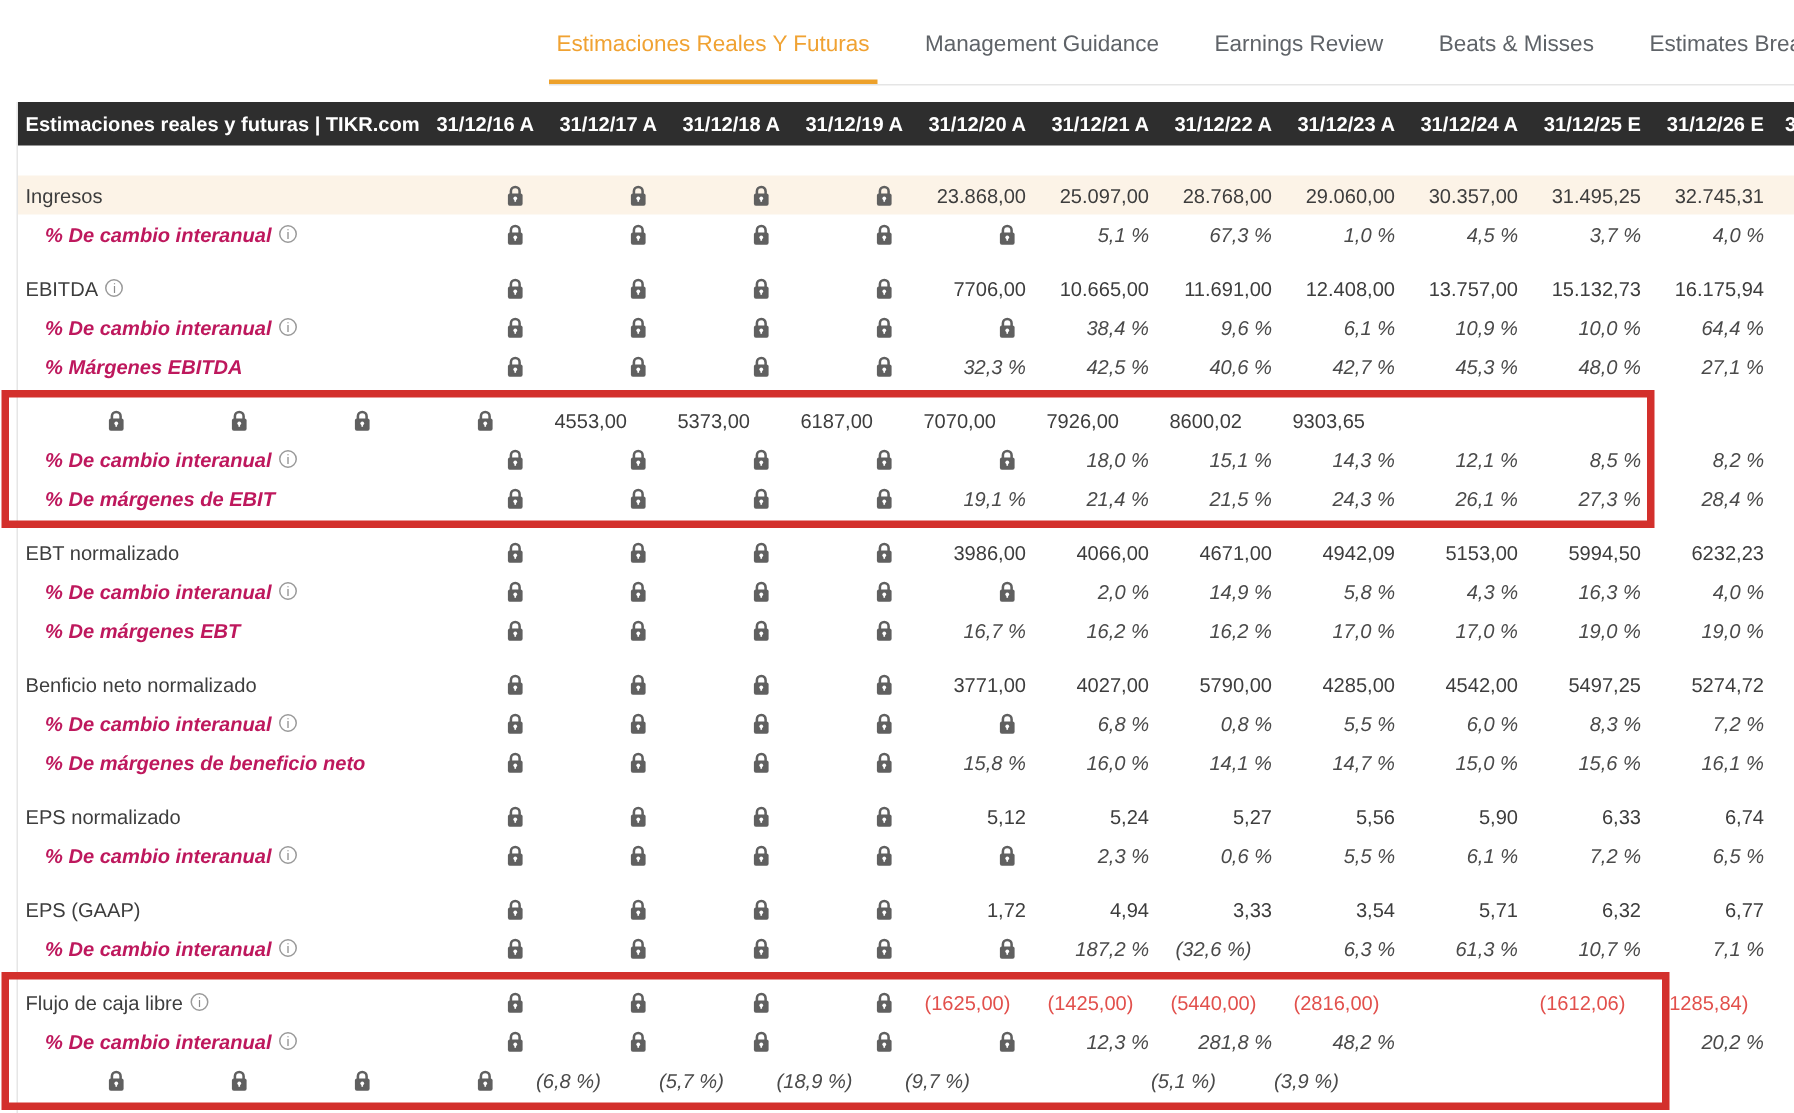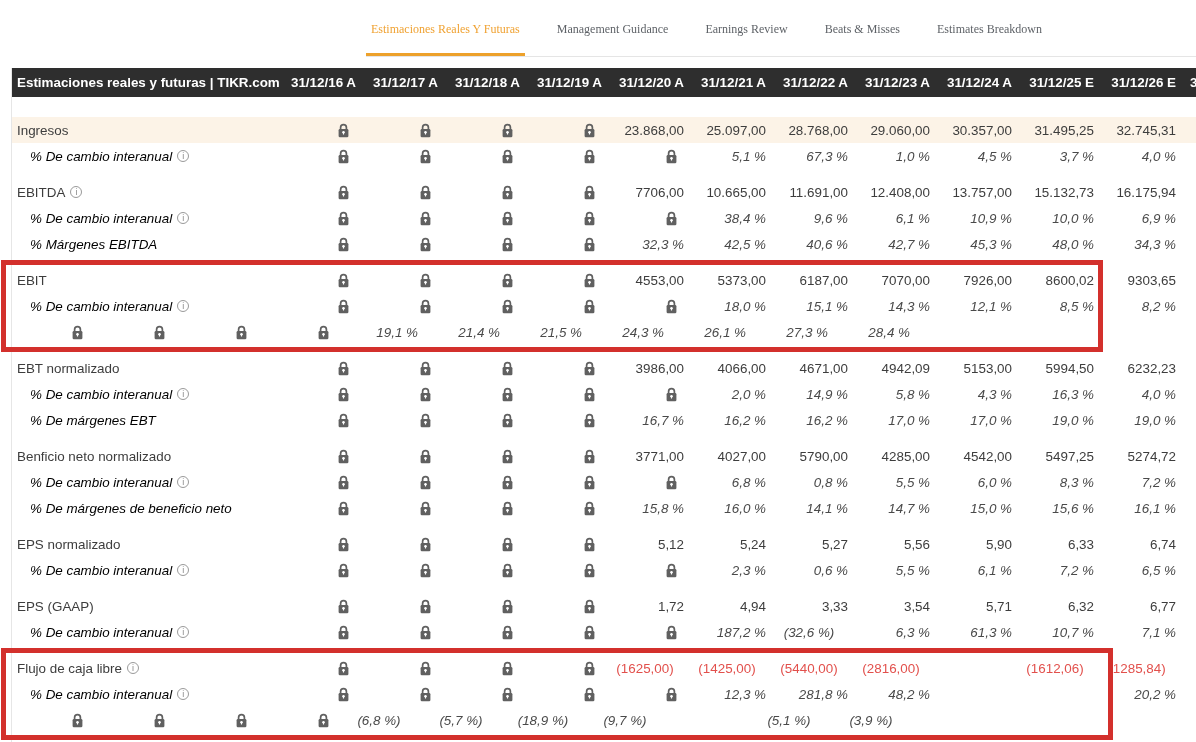--- a/index.html
+++ b/index.html
@@ -8,43 +8,43 @@
     font-family:"Liberation Sans", sans-serif;color:#3d3d3d;
   }
   
   .tab-bar{
     position:absolute;top:0;left:366px;right:0;height:57px;
     display:flex;align-items:stretch;gap:27px;
     border-bottom:1px solid #e5e5e5;box-sizing:border-box;
   }
   .tab{
     display:flex;align-items:center;padding:6px 5px 0 5px;
-    font-size:12px;color:#5f6368;cursor:pointer;white-space:nowrap;
-    border-bottom:3px solid transparent;box-sizing:border-box;font-family:Liberation Serif, serif;
+    font-size:15px;color:#5f6368;cursor:pointer;white-space:nowrap;
+    border-bottom:3px solid transparent;box-sizing:border-box;
   }
   .tab.active{color:#f0a232;border-bottom-color:#eda12b;}
   
   .table-wrap{
     position:absolute;top:68px;left:11px;right:0;bottom:0;
     border-left:1px solid #e6e6e6;overflow:hidden;box-sizing:border-box;
   }
   .grid{width:1252px;}
   .thead{
     display:flex;height:29px;align-items:center;background:#2e2e2e;color:#fff;
     font-weight:bold;font-size:13.4px;
   }
   .label-col{width:266px;flex:none;padding-left:5px;box-sizing:border-box;
     display:flex;align-items:center;gap:5px;white-space:nowrap;}
   .col{width:82px;flex:none;text-align:right;padding-right:4px;box-sizing:border-box;white-space:nowrap;}
   .col.partial{text-align:left;padding-left:10px;}
   .section{margin-top:10px;}
   .section.first{margin-top:20px;}
   .row{display:flex;height:26px;align-items:center;font-size:13.4px;color:#3d3d3d;}
   .row.highlight{background:#fcf3e7;}
-  .row.sub .lab{font-style:italic;color:#000000;padding-left:13px;}
+  .row.sub .lab{font-style:italic;color:#be185d;padding-left:13px;font-weight:bold;}
   .row.sub .col{font-style:italic;color:#4a4a4a;}
   .num.neg{color:#e2504c;text-align:center;}
   .lock-cell{padding-right:10px;}
   .lock-cell svg{vertical-align:middle;}
   .info{
     width:12px;height:12px;flex:none;border:1px solid #9a9a9a;border-radius:50%;
     font-size:9px;line-height:10px;text-align:center;color:#8a8a8a;
     font-style:normal;font-weight:400;display:inline-block;box-sizing:border-box;
   }
   
@@ -235,21 +235,21 @@
                 <path d="M3.6 6.4 V4.5 a2.9 2.9 0 0 1 5.8 0 V6.4" fill="none" stroke="#606060" stroke-width="1.7"></path>
                 <rect x="1.6" y="6" width="9.8" height="8.2" rx="1.3" fill="#606060"></rect>
                 <circle cx="6.5" cy="9.2" r="1.25" fill="#fff"></circle>
                 <rect x="5.95" y="9.4" width="1.1" height="2.1" fill="#fff"></rect>
               </svg></div>
             <div class="col num">38,4 %</div>
             <div class="col num">9,6 %</div>
             <div class="col num">6,1 %</div>
             <div class="col num">10,9 %</div>
             <div class="col num">10,0 %</div>
-            <div class="col num">6,9 %</div>
+            <div class="col num">64,4 %</div>
             <div class="col"></div>
           </div>
           <div class="row sub">
             <div class="label-col">
               <span class="lab">% Márgenes EBITDA</span>
             </div>
             <div class="col lock-cell"><svg width="13" height="15" viewBox="0 0 13 15">
                 <path d="M3.6 6.4 V4.5 a2.9 2.9 0 0 1 5.8 0 V6.4" fill="none" stroke="#606060" stroke-width="1.7"></path>
                 <rect x="1.6" y="6" width="9.8" height="8.2" rx="1.3" fill="#606060"></rect>
                 <circle cx="6.5" cy="9.2" r="1.25" fill="#fff"></circle>
@@ -272,29 +272,26 @@
                 <rect x="1.6" y="6" width="9.8" height="8.2" rx="1.3" fill="#606060"></rect>
                 <circle cx="6.5" cy="9.2" r="1.25" fill="#fff"></circle>
                 <rect x="5.95" y="9.4" width="1.1" height="2.1" fill="#fff"></rect>
               </svg></div>
             <div class="col num">32,3 %</div>
             <div class="col num">42,5 %</div>
             <div class="col num">40,6 %</div>
             <div class="col num">42,7 %</div>
             <div class="col num">45,3 %</div>
             <div class="col num">48,0 %</div>
-            <div class="col num">34,3 %</div>
+            <div class="col num">27,1 %</div>
             <div class="col"></div>
           </div>
         </div>
         <div class="section">
           <div class="row">
-            <div class="label-col">
-              <span class="lab">EBIT</span>
-            </div>
             <div class="col lock-cell"><svg width="13" height="15" viewBox="0 0 13 15">
                 <path d="M3.6 6.4 V4.5 a2.9 2.9 0 0 1 5.8 0 V6.4" fill="none" stroke="#606060" stroke-width="1.7"></path>
                 <rect x="1.6" y="6" width="9.8" height="8.2" rx="1.3" fill="#606060"></rect>
                 <circle cx="6.5" cy="9.2" r="1.25" fill="#fff"></circle>
                 <rect x="5.95" y="9.4" width="1.1" height="2.1" fill="#fff"></rect>
               </svg></div>
             <div class="col lock-cell"><svg width="13" height="15" viewBox="0 0 13 15">
                 <path d="M3.6 6.4 V4.5 a2.9 2.9 0 0 1 5.8 0 V6.4" fill="none" stroke="#606060" stroke-width="1.7"></path>
                 <rect x="1.6" y="6" width="9.8" height="8.2" rx="1.3" fill="#606060"></rect>
                 <circle cx="6.5" cy="9.2" r="1.25" fill="#fff"></circle>
@@ -358,20 +355,23 @@
               </svg></div>
             <div class="col num">18,0 %</div>
             <div class="col num">15,1 %</div>
             <div class="col num">14,3 %</div>
             <div class="col num">12,1 %</div>
             <div class="col num">8,5 %</div>
             <div class="col num">8,2 %</div>
             <div class="col"></div>
           </div>
           <div class="row sub">
+            <div class="label-col">
+              <span class="lab">% De márgenes de EBIT</span>
+            </div>
             <div class="col lock-cell"><svg width="13" height="15" viewBox="0 0 13 15">
                 <path d="M3.6 6.4 V4.5 a2.9 2.9 0 0 1 5.8 0 V6.4" fill="none" stroke="#606060" stroke-width="1.7"></path>
                 <rect x="1.6" y="6" width="9.8" height="8.2" rx="1.3" fill="#606060"></rect>
                 <circle cx="6.5" cy="9.2" r="1.25" fill="#fff"></circle>
                 <rect x="5.95" y="9.4" width="1.1" height="2.1" fill="#fff"></rect>
               </svg></div>
             <div class="col lock-cell"><svg width="13" height="15" viewBox="0 0 13 15">
                 <path d="M3.6 6.4 V4.5 a2.9 2.9 0 0 1 5.8 0 V6.4" fill="none" stroke="#606060" stroke-width="1.7"></path>
                 <rect x="1.6" y="6" width="9.8" height="8.2" rx="1.3" fill="#606060"></rect>
                 <circle cx="6.5" cy="9.2" r="1.25" fill="#fff"></circle>

